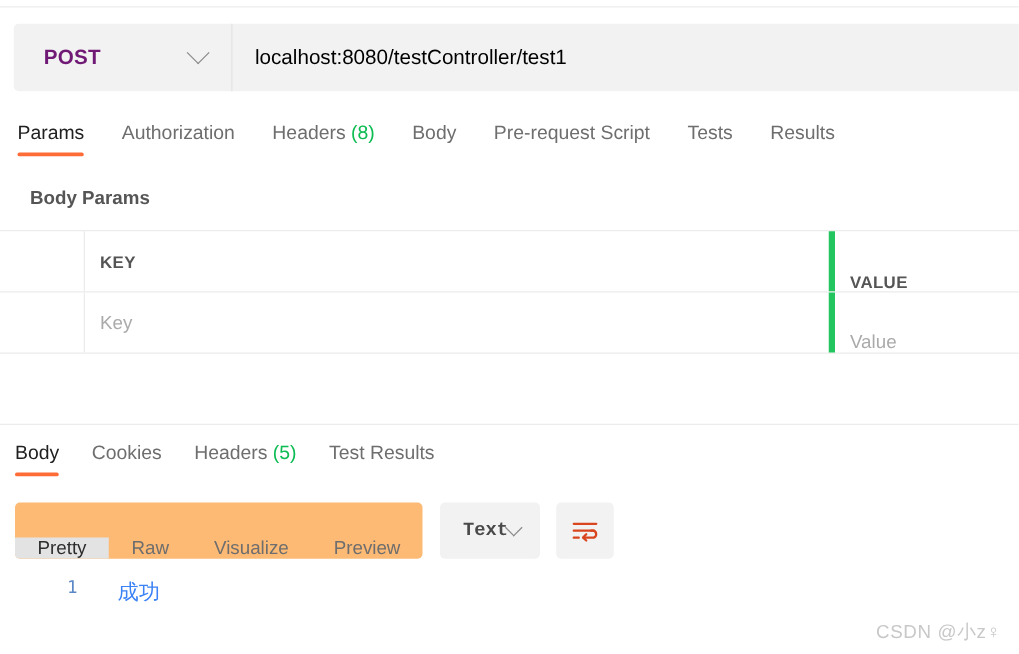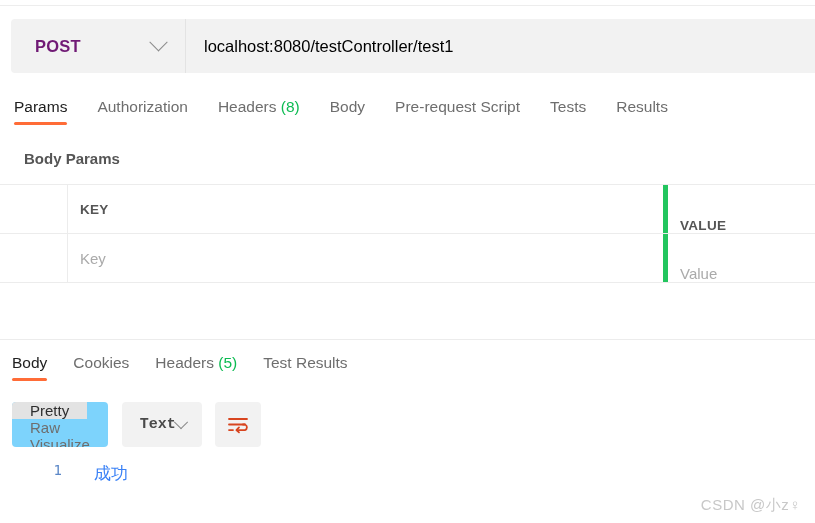--- a/index.html
+++ b/index.html
@@ -115,24 +115,23 @@
     white-space: nowrap;
   }
   .res-tabs .tab { margin-right: 26px; }
 
   
   .viewer-bar {
     position: absolute; left: 12px; top: 402px;
     display: flex; align-items: center;
   }
   .seg {
-    display: flex; align-items: flex-start;
-    background: #7dd3fc; border-radius: 4px; height: 45px;
+    display: flex; align-items: flex-end;
+    background: #fdba74; border-radius: 4px; height: 45px;
     overflow: hidden;
-    flex-direction: column;
   }
   .seg-btn {
     display: flex; align-items: center; justify-content: center;
     padding: 0 18px;
     font-size: 15px; color: #6e6e6e;
     cursor: default;
   }
   .seg-btn.active {
     background: #e3e3e3; color: #2e2e2e;
   }

